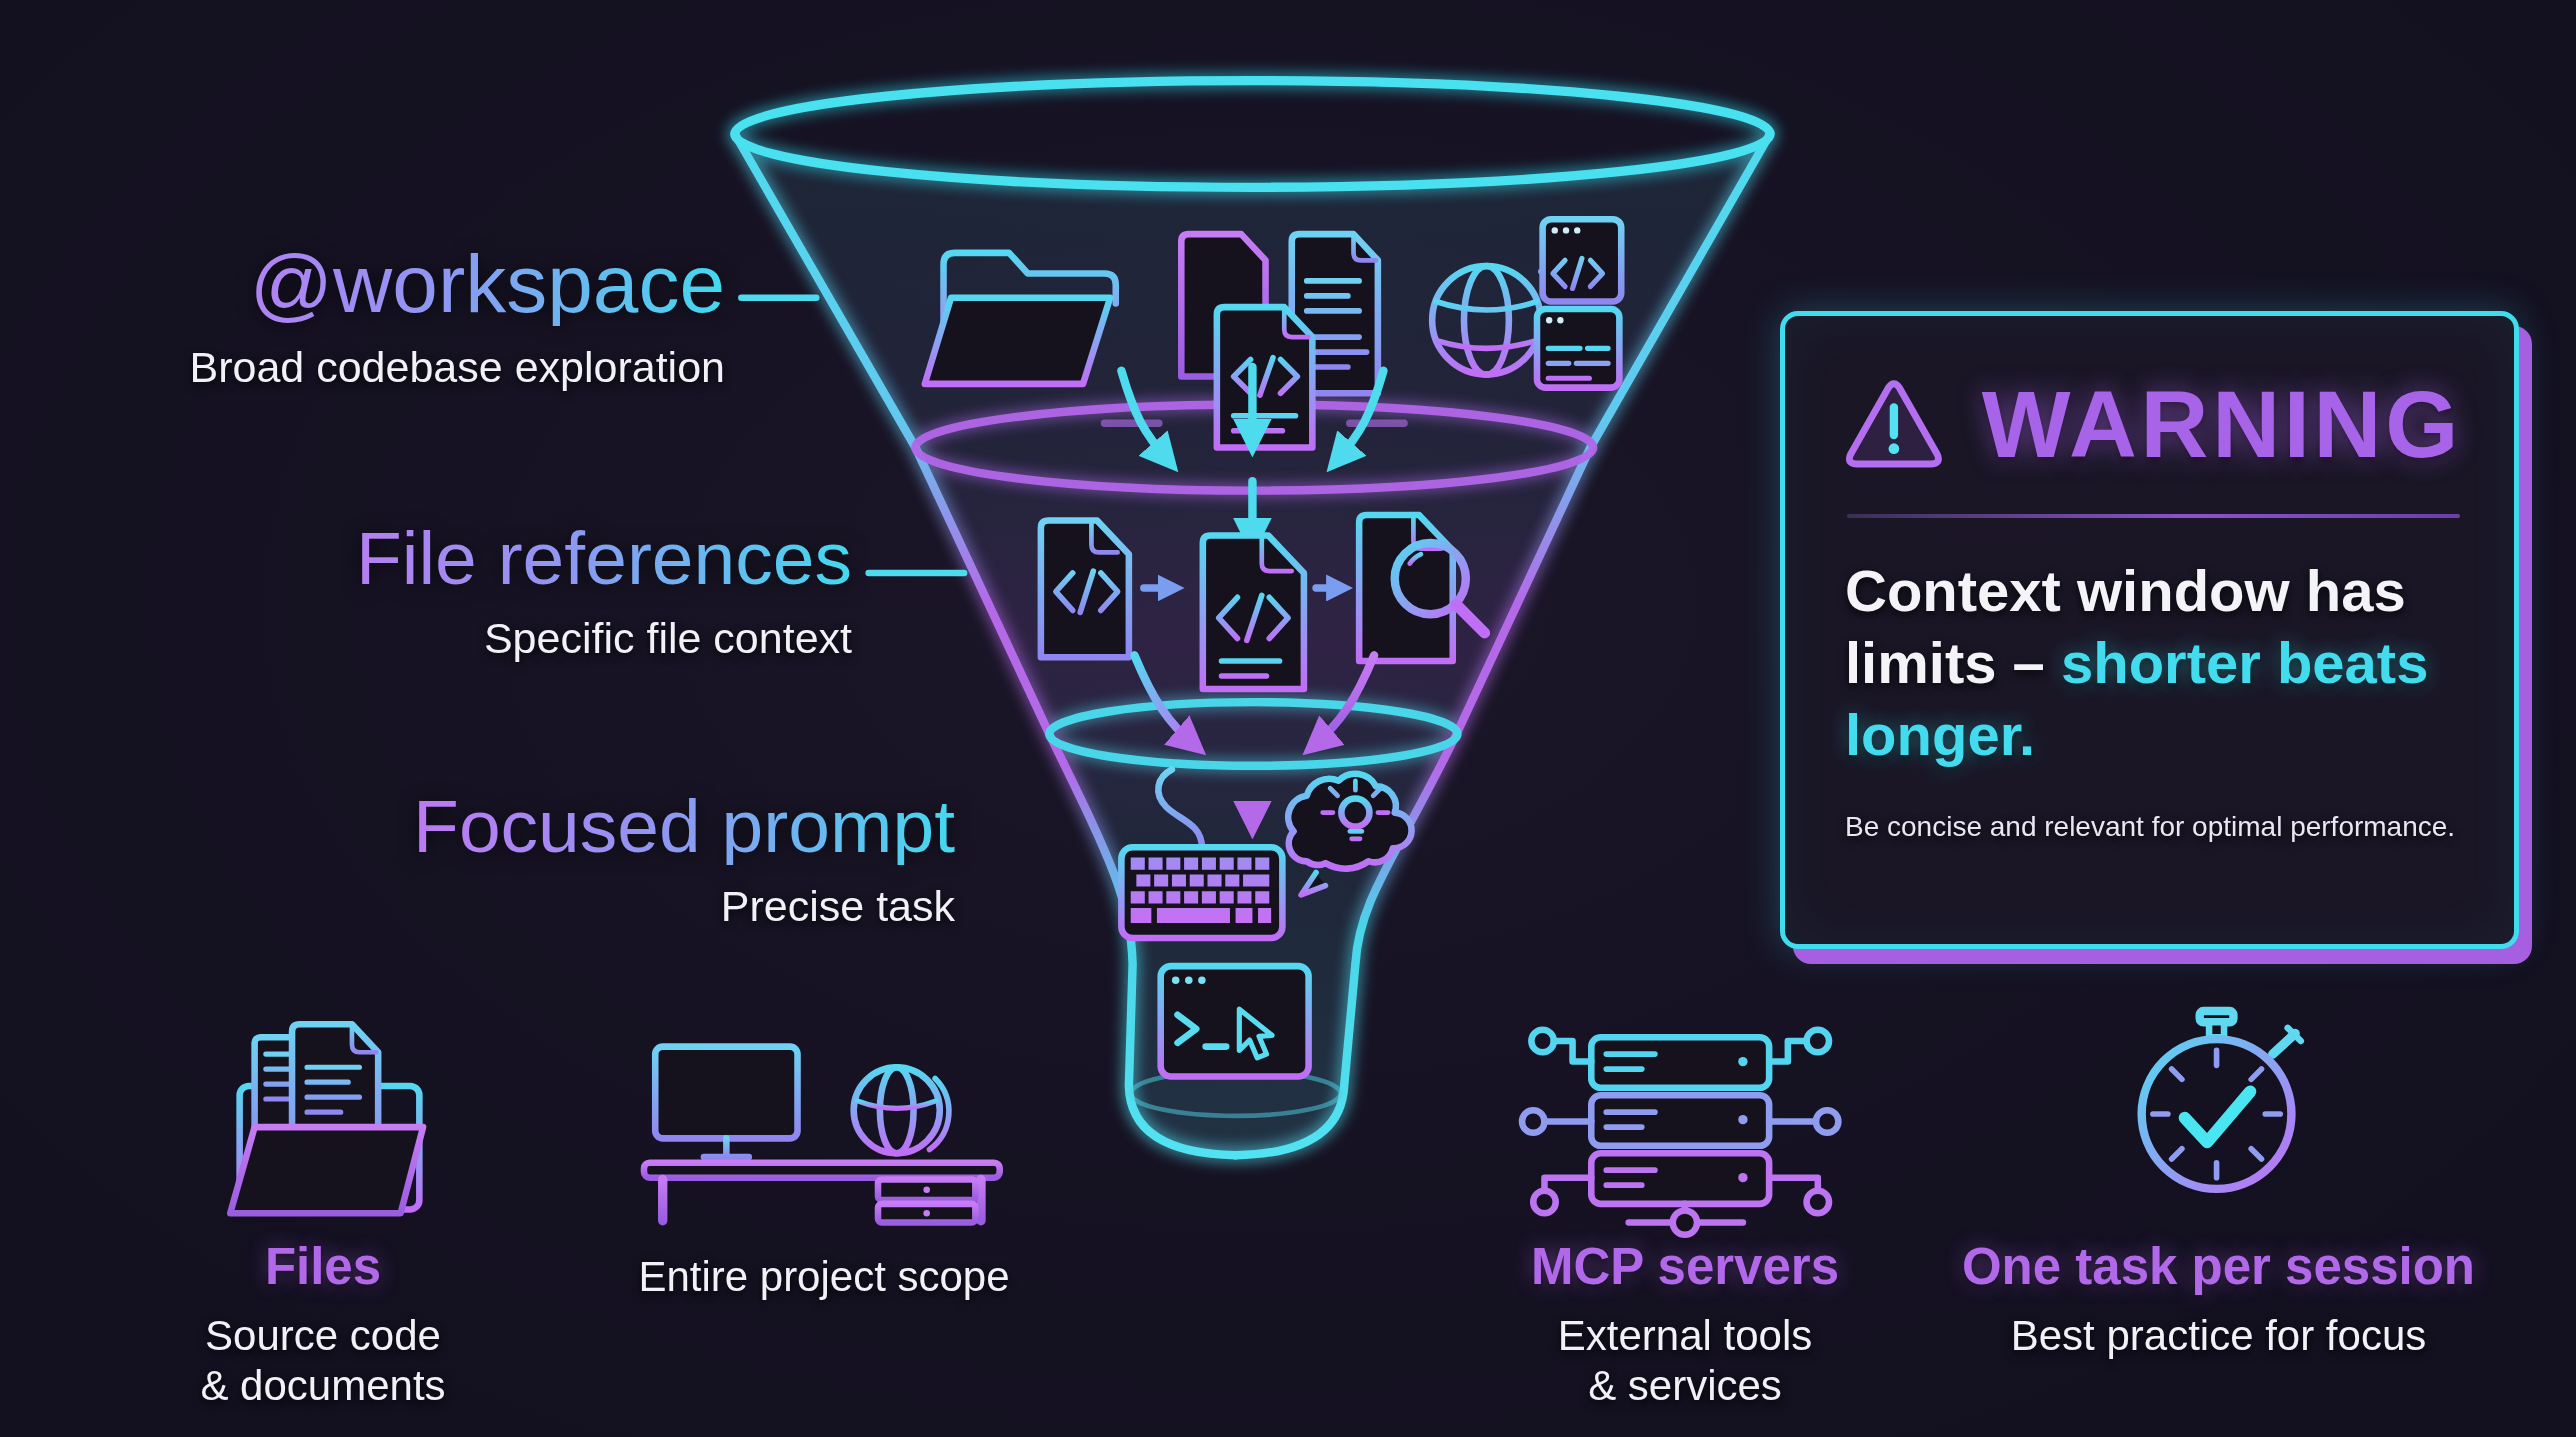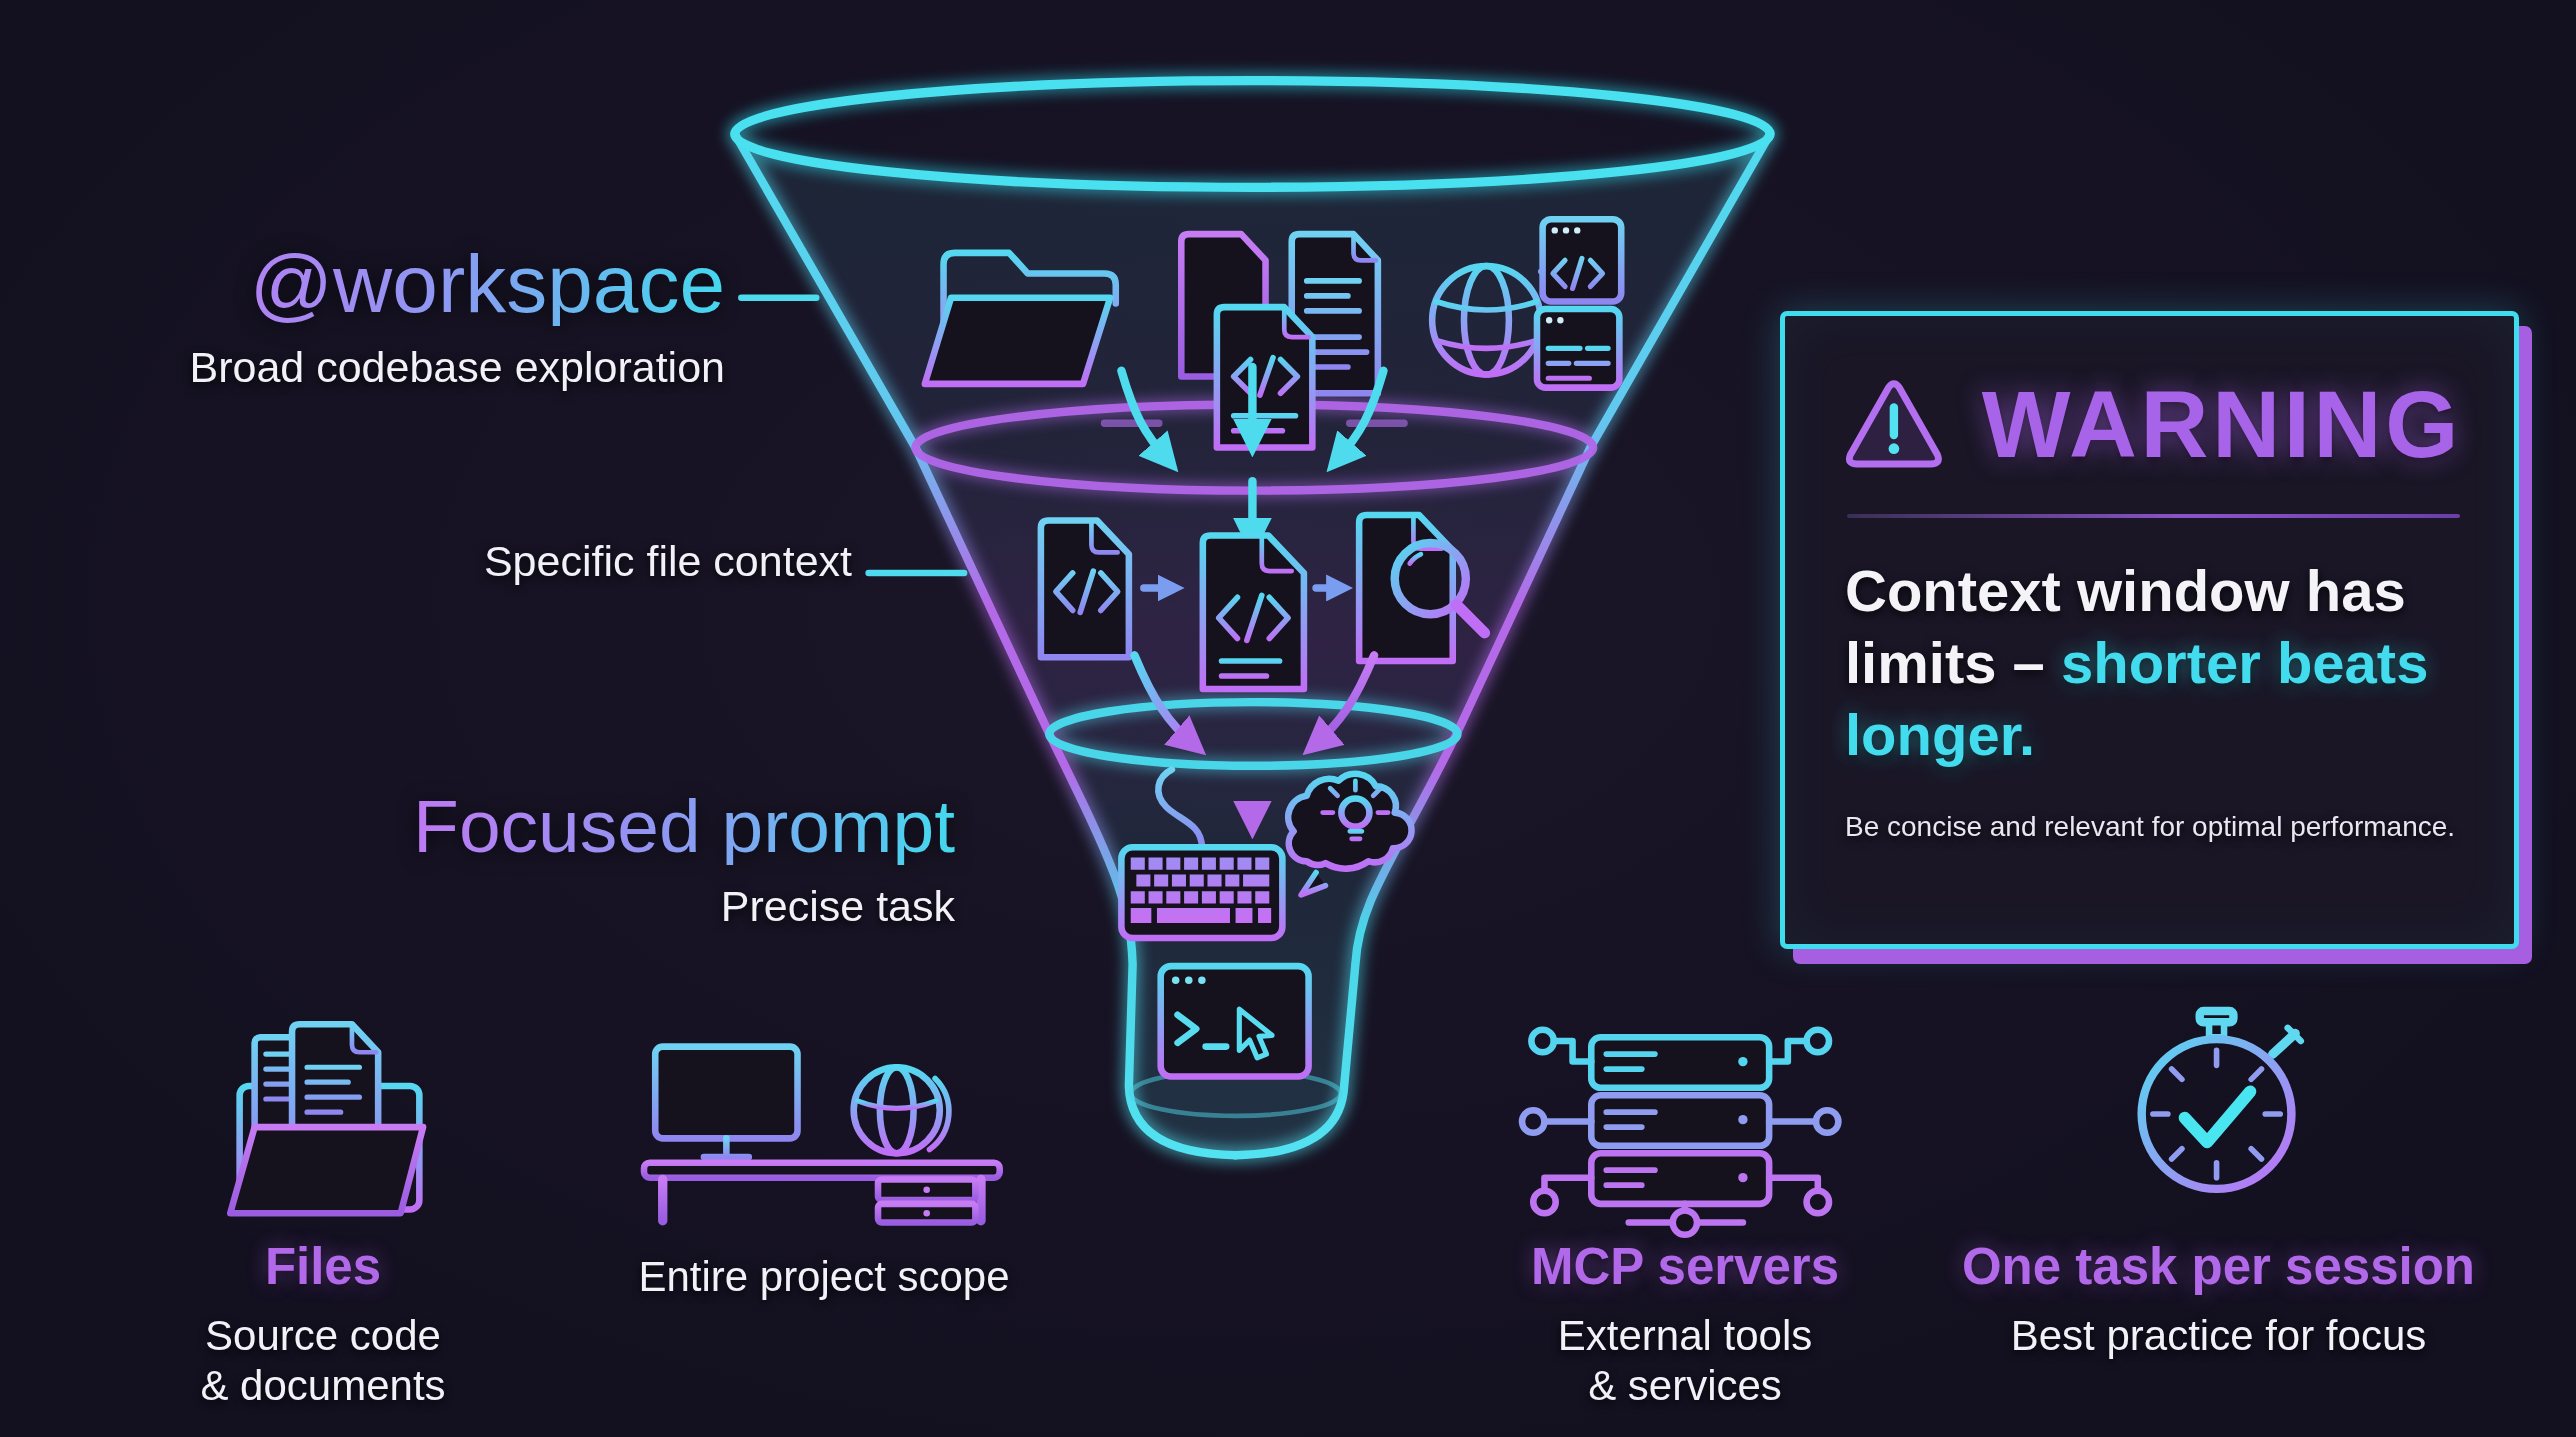--- a/index.html
+++ b/index.html
@@ -15,21 +15,21 @@
     background:linear-gradient(90deg,#c873f2 0%,#8f97f2 52%,#43d9ee 100%);
     -webkit-background-clip:text;background-clip:text;color:transparent;
     text-shadow:none;
     filter:drop-shadow(0 2.8px 9.4px rgba(0,0,0,.65));
   }
   .t-88{font-size:82px;} .t-80{font-size:75px;}
   .label-sub{font-size:43px;color:#f2f1f7;margin-top:17px;text-shadow:0 2.8px 9.4px rgba(0,0,0,.8);}
   
   .warning-box{
     position:absolute;left:1780px;top:311px;width:739px;height:638px;box-sizing:border-box;
-    border:5.6px solid #3fdcee;border-radius:7px;background:#1a1626;
+    border:5.6px solid #3fdcee;border-radius:18px;background:#1a1626;
     box-shadow:13px 15px 0 0 #a55fe0, 0 0 37px rgba(63,220,238,.25), inset 0 0 56px rgba(63,220,238,.05);
     padding:54px 52px 0 60px;
   }
   .warning-header{display:flex;align-items:center;gap:39px;}
   .warning-title{
     font-size:94px;font-weight:bold;color:#a864e8;letter-spacing:3.7px;
     text-shadow:0 0 24px rgba(168,100,232,.55),0 2.8px 7.5px rgba(0,0,0,.7);
   }
   .warning-divider{height:3.7px;margin:34px 1.9px 37px 1.9px;border-radius:1.9px;
     background:linear-gradient(90deg,#3a2f55 0%,#8a54c8 55%,#6a3fa8 100%);}
@@ -323,20 +323,21 @@
       </g>
       <path d="M2334,1194 L2358,1220 L2404,1166" stroke="#49e6f2" stroke-width="13"></path>
     </g>
   </svg>
 
   <div class="label-block" style="right:1851px;top:242px;width:599px;">
     <div class="label-title t-88">@workspace</div>
     <div class="label-sub">Broad codebase exploration</div>
   </div>
   <div class="label-block" style="right:1724px;top:520px;width:599px;">
+    <div class="label-title t-80">File references</div>
     <div class="label-sub">Specific file context</div>
   </div>
   <div class="label-block" style="right:1621px;top:788px;width:599px;">
     <div class="label-title t-80">Focused prompt</div>
     <div class="label-sub">Precise task</div>
   </div>
 
   <div class="warning-box">
     <div class="warning-header">
       <svg width="120" height="110" viewBox="0 0 128 118">

